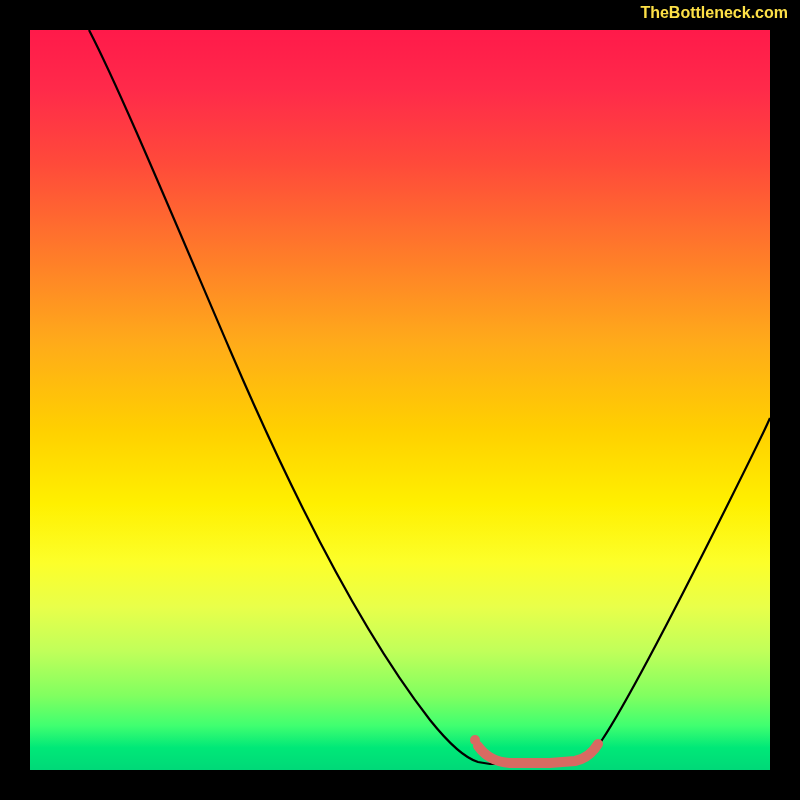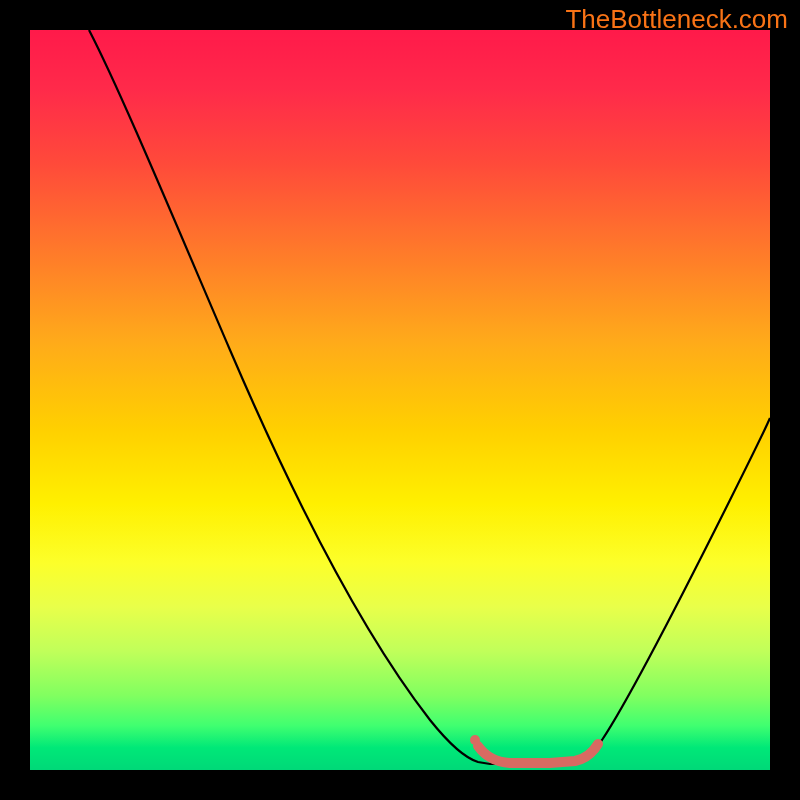--- a/index.html
+++ b/index.html
@@ -7,23 +7,23 @@
     width: 800px;
     height: 800px;
     background: #000;
     position: relative;
     font-family: Arial, sans-serif;
   }
   .watermark {
     position: absolute;
     top: 4px;
     right: 12px;
-    color: #f97316;
-    font-size: 26px;
-    font-weight: 400;
+    color: #fde047;
+    font-size: 16px;
+    font-weight: 700;
     z-index: 10;
   }
   .plot-area {
     position: absolute;
     left: 30px;
     top: 30px;
     width: 740px;
     height: 740px;
     background: linear-gradient(to bottom,
       #ff1a4a 0%,

